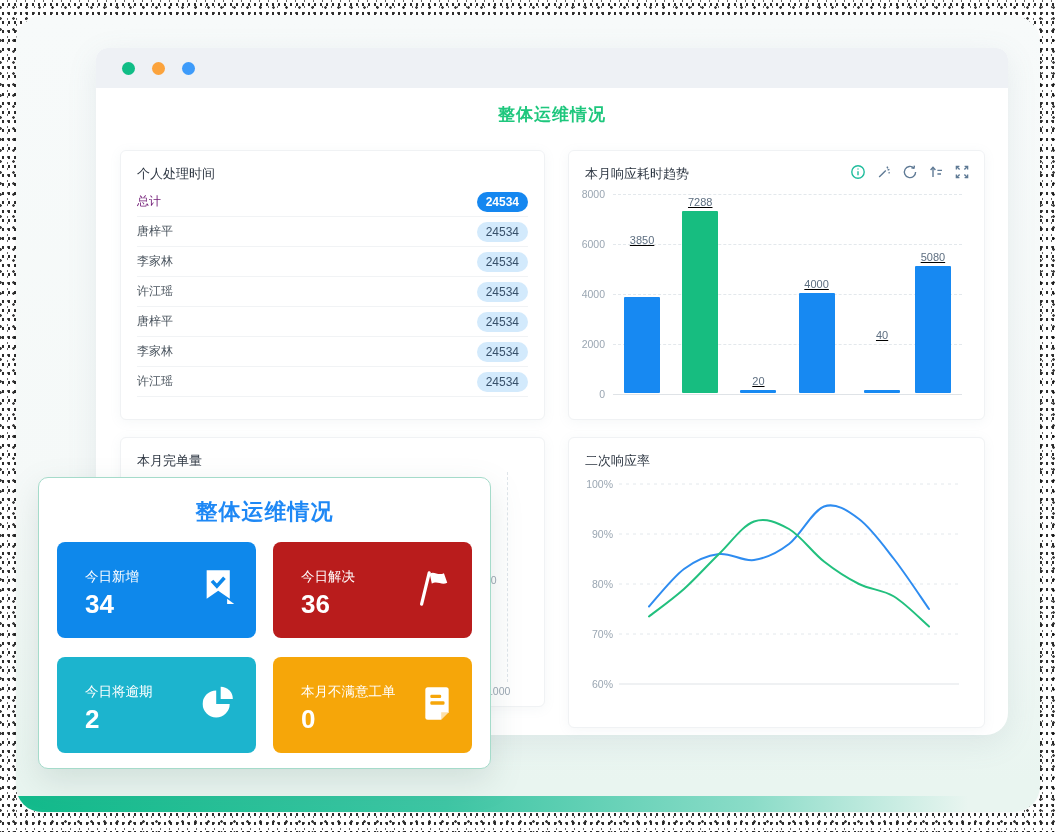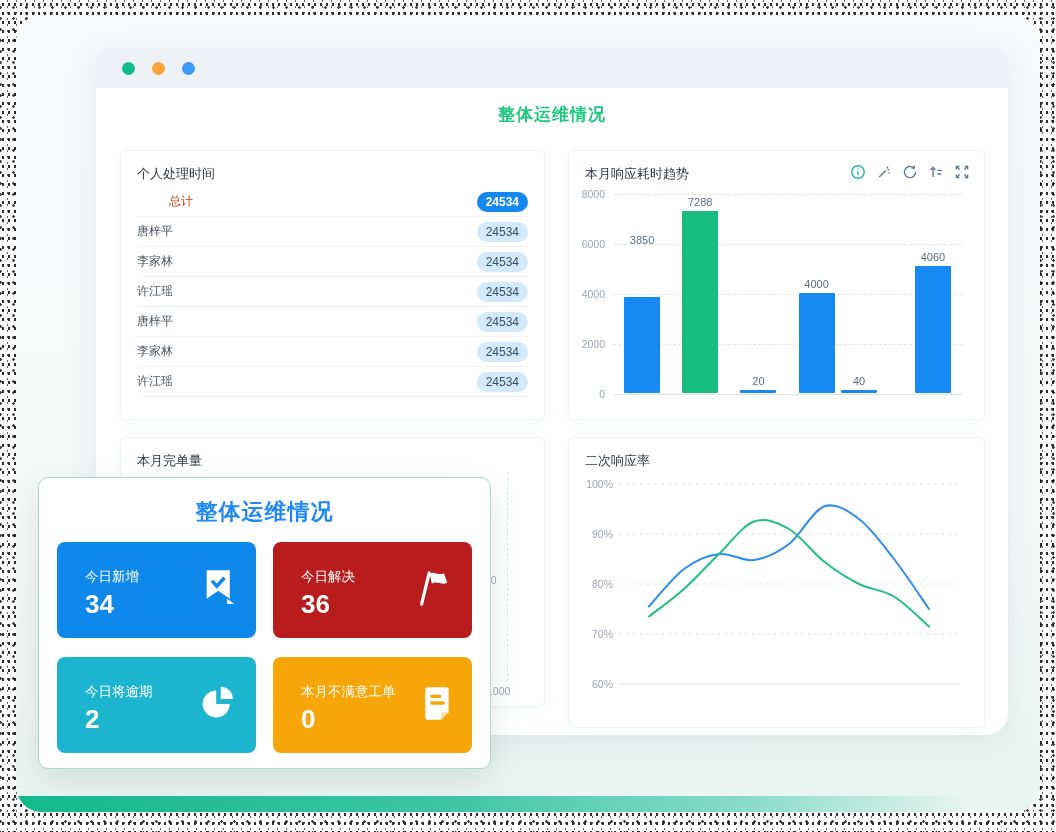--- a/index.html
+++ b/index.html
@@ -56,36 +56,36 @@
   
   .rows { margin-top:4px; }
   .list-row {
     height:30px; display:flex; justify-content:space-between; align-items:center;
     border-bottom:1px solid #f1f3f5; font-size:12px; color:#4a545e;
   }
   .badge {
     min-width:46px; text-align:left; padding:3px 9px; border-radius:11px;
     font-size:12px; background:#d3eafc; color:#37506a;
   }
-  .list-row.hl .row-label { color:#c2410c;margin-left:32px; }
+  .list-row.hl .row-label { color:#701a75; }
   .list-row.hl .badge { background:#1587f0; color:#fff; font-weight:bold; }
   
   .chart-toolbar { position:absolute; right:14px; top:13px; display:flex; gap:10px; }
   .chart-toolbar svg { display:block; cursor:pointer; }
   
   .bar-plot { position:absolute; left:44px; top:43px; width:349px; height:200px; }
   .gridline { position:absolute; left:0; right:0; border-top:1px dashed #e3e8ec; }
   .gridline.solid { border-top:1px solid #dfe3e7; }
   .y-label {
     position:absolute; left:0; width:36px; text-align:right;
     font-size:10.5px; color:#9aa6b2;
   }
   .bar-slot {
     position:absolute; bottom:1px; width:58px;
-    display:flex; flex-direction:column; align-items:center; justify-content:flex-end;
+    display:flex; flex-direction:column; align-items:center; justify-content:flex-end;text-decoration:underline;
   }
   .bar-value { font-size:11px; color:#5d6e80; margin-bottom:3px; }
   .bar-rect { width:36px; border-radius:1px; }
   
   .v-dash { position:absolute; left:386px; top:34px; height:210px; border-left:1px dashed #dfe5ea; }
   .partial-label { position:absolute; font-size:10.5px; color:#9aa6b2; }
   
   .overlay-card {
     position:absolute; left:38px; top:477px; width:453px; height:292px; z-index:50;
     background:#fff; border:1px solid #a5dbca; border-radius:10px;
@@ -204,26 +204,26 @@
             <div class="bar-rect" style="height: 182px; background: rgb(23, 189, 128);"></div>
           </div>
           <div class="bar-slot" style="left: 116.333px; width: 58.1667px;">
             <div class="bar-value">20</div>
             <div class="bar-rect" style="height: 3px; background: rgb(23, 137, 242);"></div>
           </div>
           <div class="bar-slot" style="left: 174.5px; width: 58.1667px;">
             <div class="bar-value">4000</div>
             <div class="bar-rect" style="height: 100px; background: rgb(23, 137, 242);"></div>
           </div>
-          <div class="bar-slot" style="left: 217px; width: 58.1667px;">
+          <div class="bar-slot" style="left: 240px; width: 58.1667px; gap: 46px;">
             <div class="bar-value">40</div>
             <div class="bar-rect" style="height: 3px; background: rgb(23, 137, 242);"></div>
           </div>
           <div class="bar-slot" style="left: 290.833px; width: 58.1667px;">
-            <div class="bar-value">4060</div>
+            <div class="bar-value">5080</div>
             <div class="bar-rect" style="height: 127px; background: rgb(23, 137, 242);"></div>
           </div>
         </div>
     <div class="y-label" style="top: 37px;">8000</div>
         <div class="y-label" style="top: 87px;">6000</div>
         <div class="y-label" style="top: 137px;">4000</div>
         <div class="y-label" style="top: 187px;">2000</div>
         <div class="y-label" style="top: 237px;">0</div>
       </div>
 

